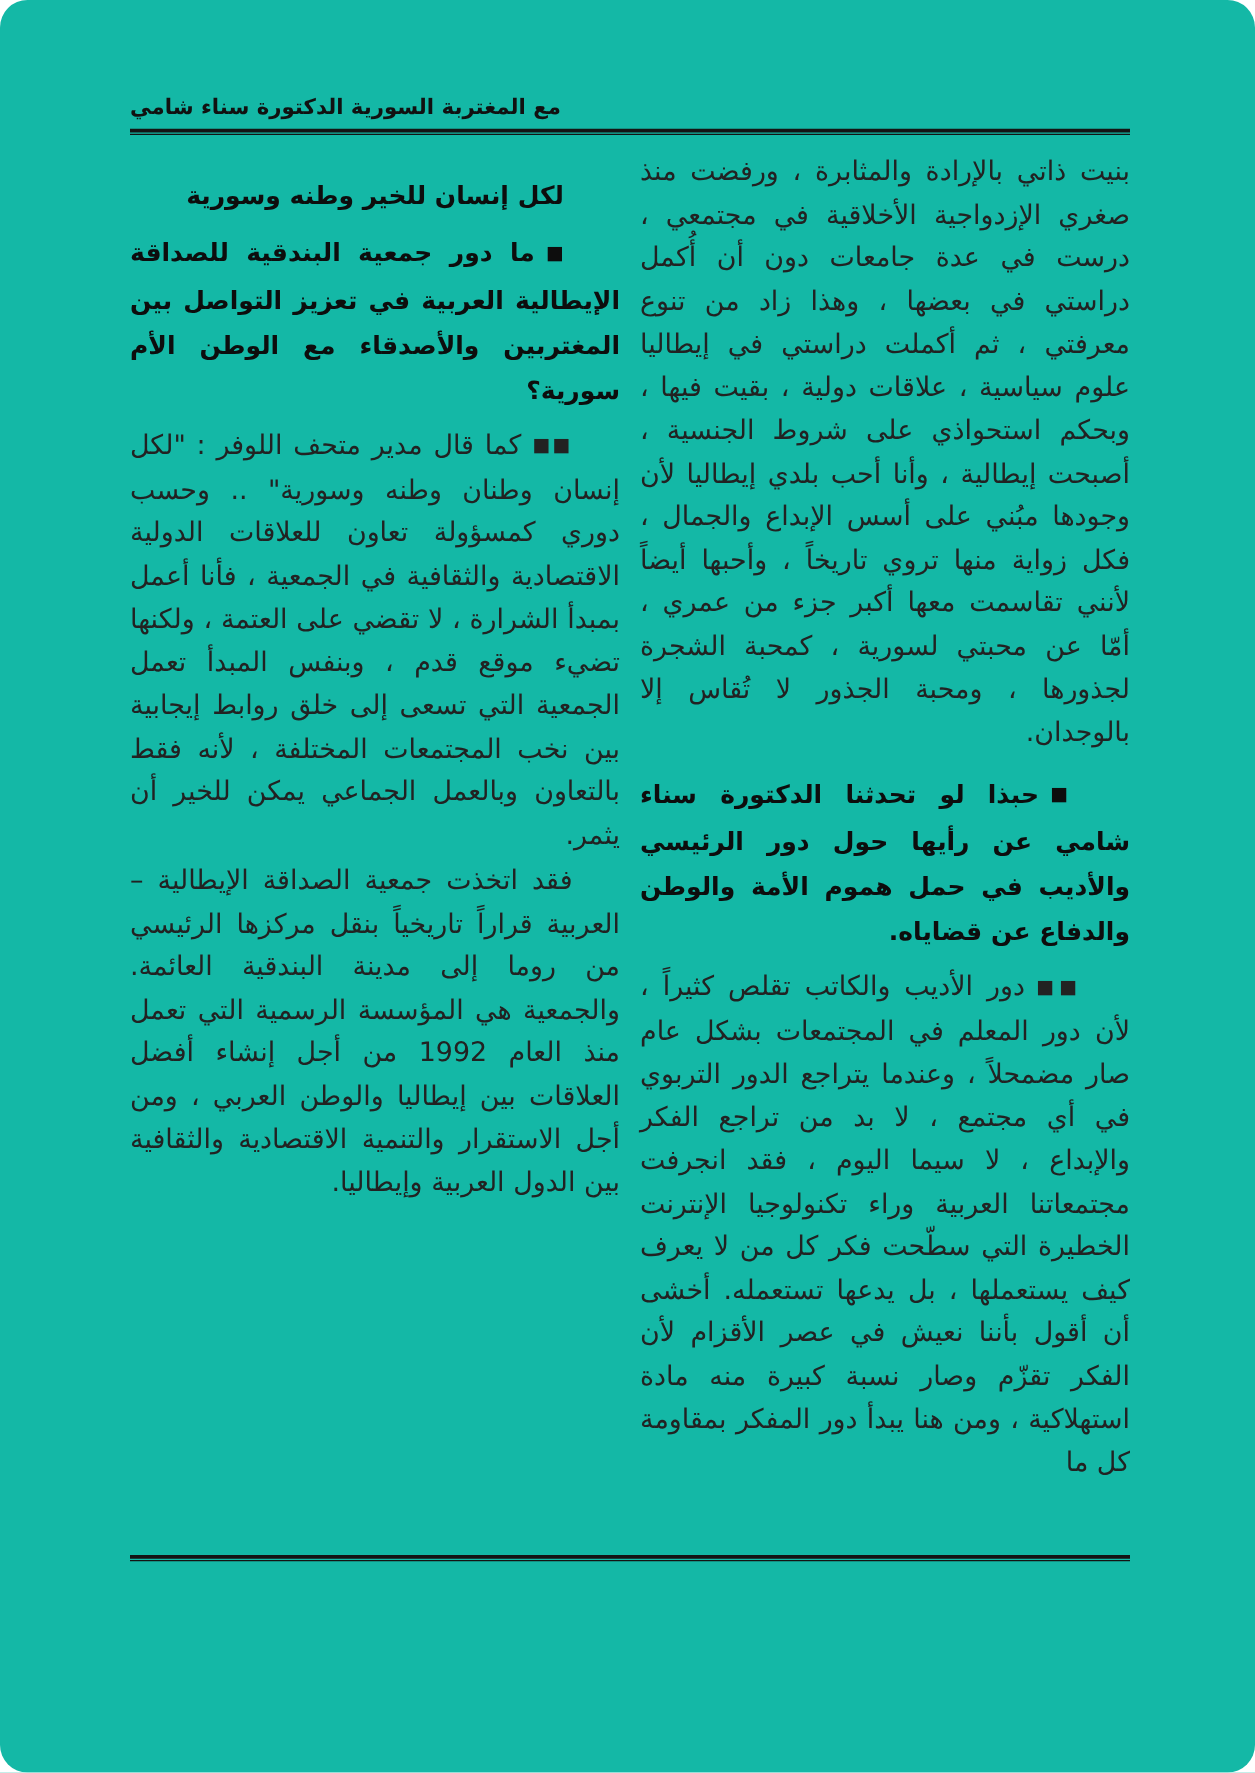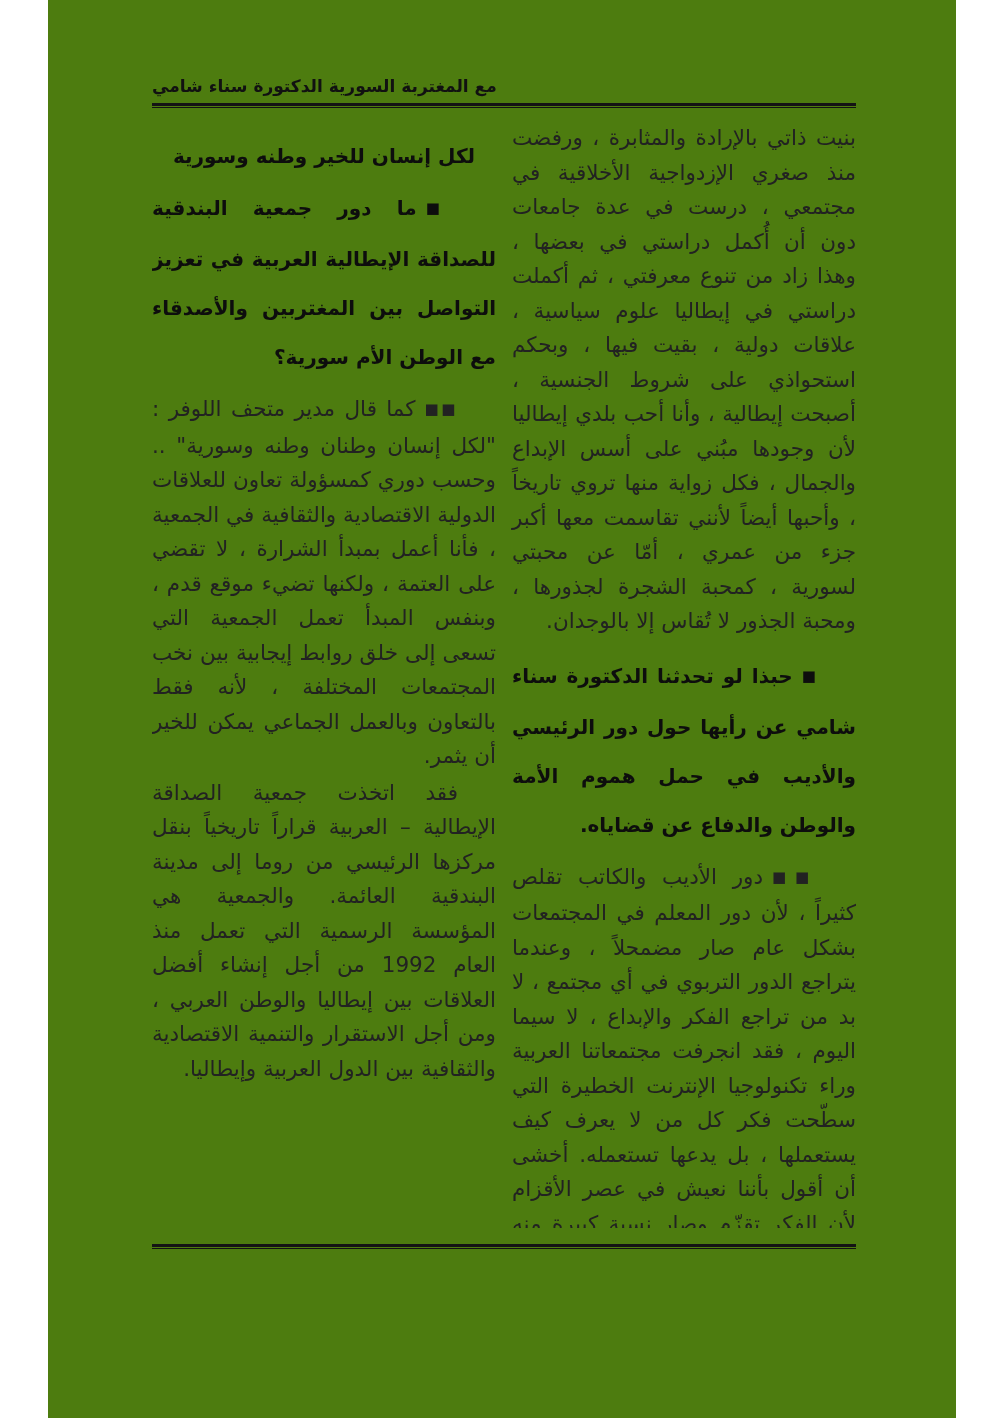--- a/index.html
+++ b/index.html
@@ -1,26 +1,27 @@
 <!DOCTYPE html>
 <html lang="ar"><head>
 <meta charset="utf-8">
 <style>
   * { margin: 0; padding: 0; box-sizing: border-box; }
   html, body { background: #ffffff; }
   body { font-family: "DejaVu Sans", sans-serif; }
 
   .page {
     position: relative;
-    width: 908px;
+    width: 1004px;
     height: 1418px;
     margin: 0 auto;
-    background: #4d7c0f;
+    background: #14b8a6;
     color: #1b1b1b;
     overflow: hidden;
+    border-radius: 22px;
   }
 
   .content {
     position: absolute;
     left: 104px;
     right: 100px;
     top: 0;
   }
 
   
@@ -57,21 +58,21 @@
     text-align: justify;
     text-justify: inter-word;
     color: #222;
   }
   p.indent { text-indent: 38px; }
   p.follow { margin-top: 2px; }
 
   .qa {
     font-weight: bold;
     font-size: 20px;
-    line-height: 49px;
+    line-height: 36px;
     text-align: justify;
     text-justify: inter-word;
     text-indent: 38px;
     color: #0d0d0d;
     margin-top: 13px;
     margin-bottom: 10px;
   }
 
   .subhead {
     font-weight: bold;

